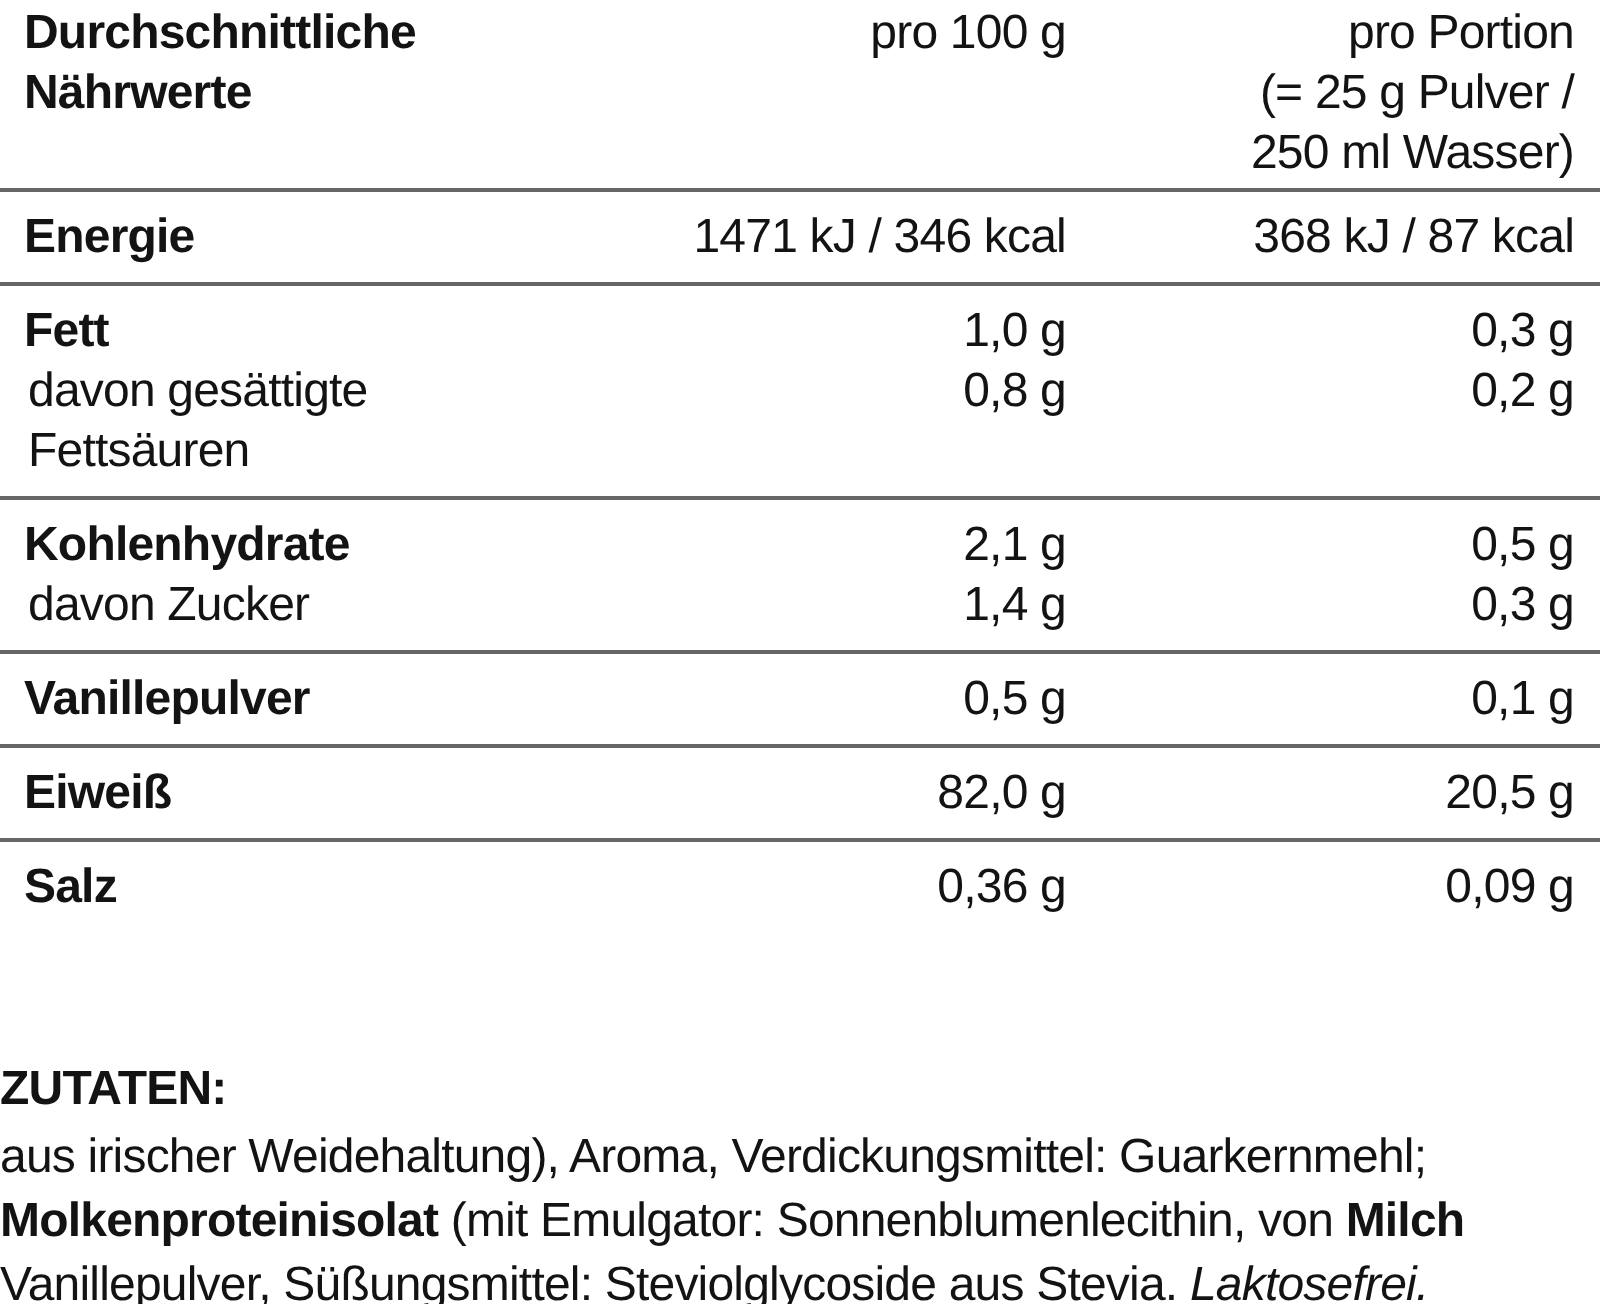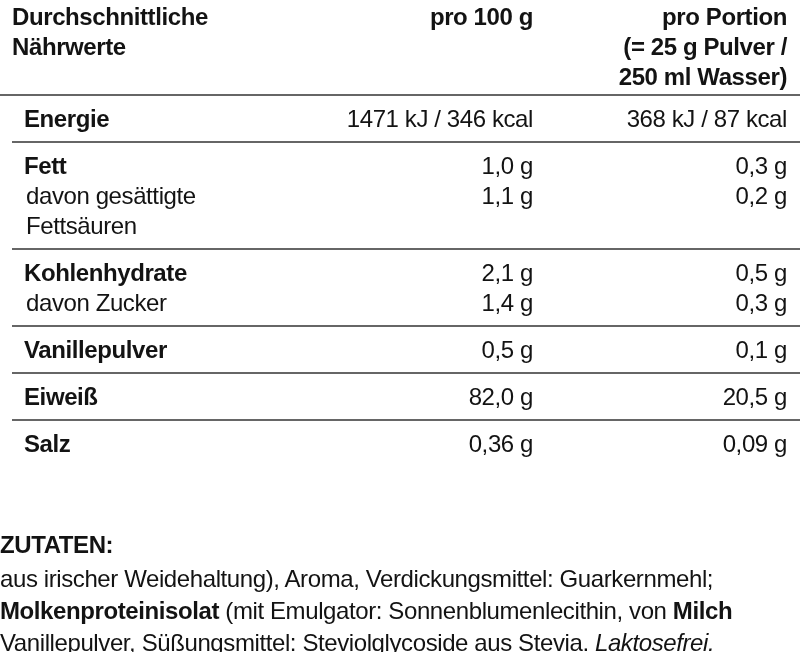--- a/index.html
+++ b/index.html
@@ -21,39 +21,39 @@
     height: 652px;
     position: relative;
   }
   
   .ntable { width: 800px; }
   .section {
     border-bottom: 2px solid var(--rule-color, #666666);
   }
   .section.no-rule { border-bottom: none; }
   .section.header-sec { padding: 2px 0 2px 0; }
-  .section.pad-std { padding: 8px 0 7px 0; margin-left: 12px; }
+  .section.pad-std { padding: 8px 0 7px 0; }
   .row {
     display: grid;
     grid-template-columns: 1fr 200px 254px;
     line-height: 30px;
     align-items: start;
   }
   .cell-label {
     padding-left: 12px;
     font-weight: bold;
   }
   .cell-label.regular { font-weight: normal; }
   .cell-label.indent { padding-left: 14px; }
   .cell-val {
     text-align: right;
     padding-right: 13px;
     font-weight: normal;
   }
-  .cell-val.hdr { font-weight: bold; }
+  .cell-val.hdr { font-weight: normal; }
   
   .ingredients {
     margin-top: 64px;
   }
   .ing-heading {
     font-weight: bold;
     line-height: 30px;
   }
   .ing-body {
     margin-top: 3px;
@@ -82,21 +82,21 @@
         </div>
       </div>
       <div class="section pad-std">
         <div class="row">
           <div class="cell-label">Fett</div>
           <div class="cell-val">1,0 g</div>
           <div class="cell-val">0,3 g</div>
         </div>
         <div class="row">
           <div class="cell-label regular indent">davon gesättigte<br>Fettsäuren</div>
-          <div class="cell-val">1,1 g</div>
+          <div class="cell-val">0,8 g</div>
           <div class="cell-val">0,2 g</div>
         </div>
       </div>
       <div class="section pad-std">
         <div class="row">
           <div class="cell-label">Kohlenhydrate</div>
           <div class="cell-val">2,1 g</div>
           <div class="cell-val">0,5 g</div>
         </div>
         <div class="row">

